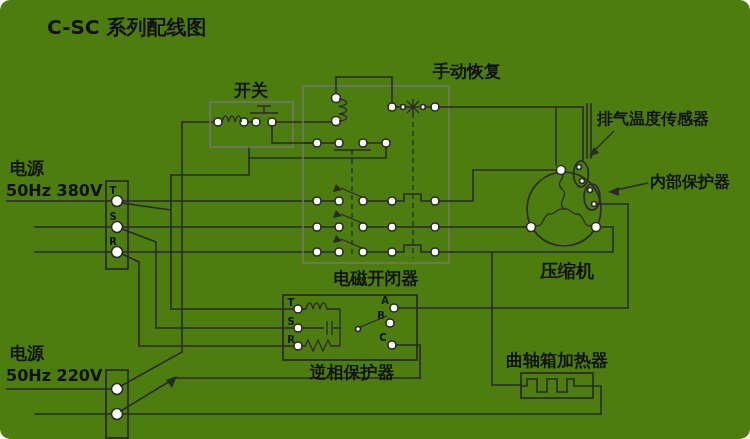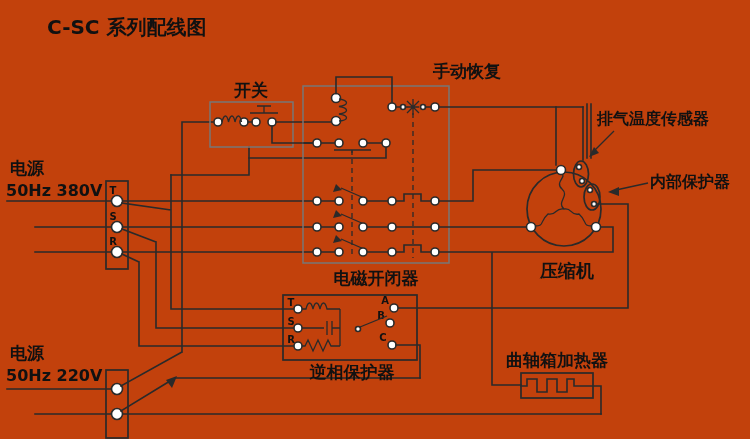--- a/index.html
+++ b/index.html
@@ -1,17 +1,17 @@
 <!DOCTYPE html>
 <html><head>
 <meta charset="utf-8">
 <style>
   html,body{margin:0;padding:0;background:#ffffff;}
-  .stage{position:relative;width:750px;height:439px;background:#c2410c;overflow:hidden;
-         font-family:"DejaVu Sans",sans-serif;}
+  .stage{position:relative;width:750px;height:439px;background:#4d7c0f;overflow:hidden;
+         font-family:"DejaVu Sans",sans-serif;border-radius:10px;}
   svg{display:block}
   text{fill:#111111;font-family:"DejaVu Sans",sans-serif;font-weight:700;}
   .wire{stroke:#2a2a2a;stroke-width:1.6;fill:none;stroke-linecap:square;}
   .thin{stroke:#2a2a2a;stroke-width:1.3;fill:none;}
   .boxgrey{stroke:#777777;stroke-width:1.5;fill:none;}
   .boxdark{stroke:#2a2a2a;stroke-width:1.7;fill:none;}
   .term{fill:#ffffff;stroke:#2a2a2a;stroke-width:1.6;}
   .dash{stroke:#2a2a2a;stroke-width:1.3;fill:none;stroke-dasharray:5 4;}
   .ah{fill:#2a2a2a;stroke:none;}
 </style>

